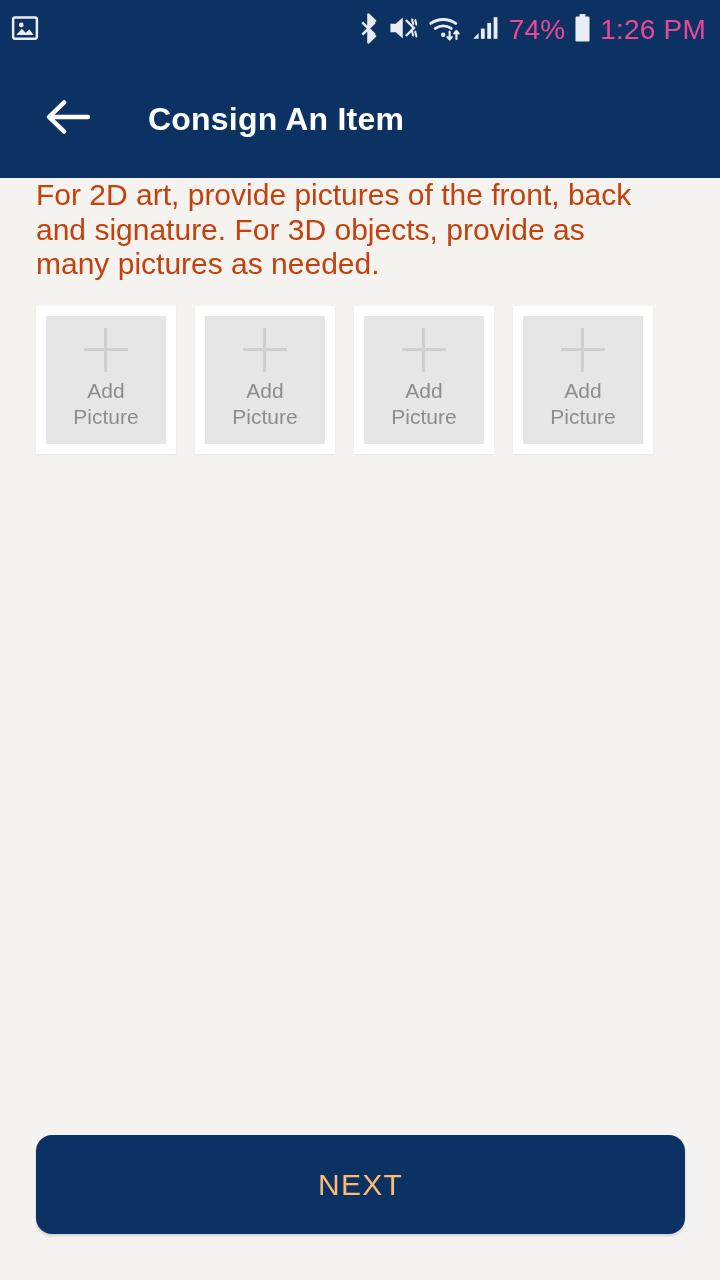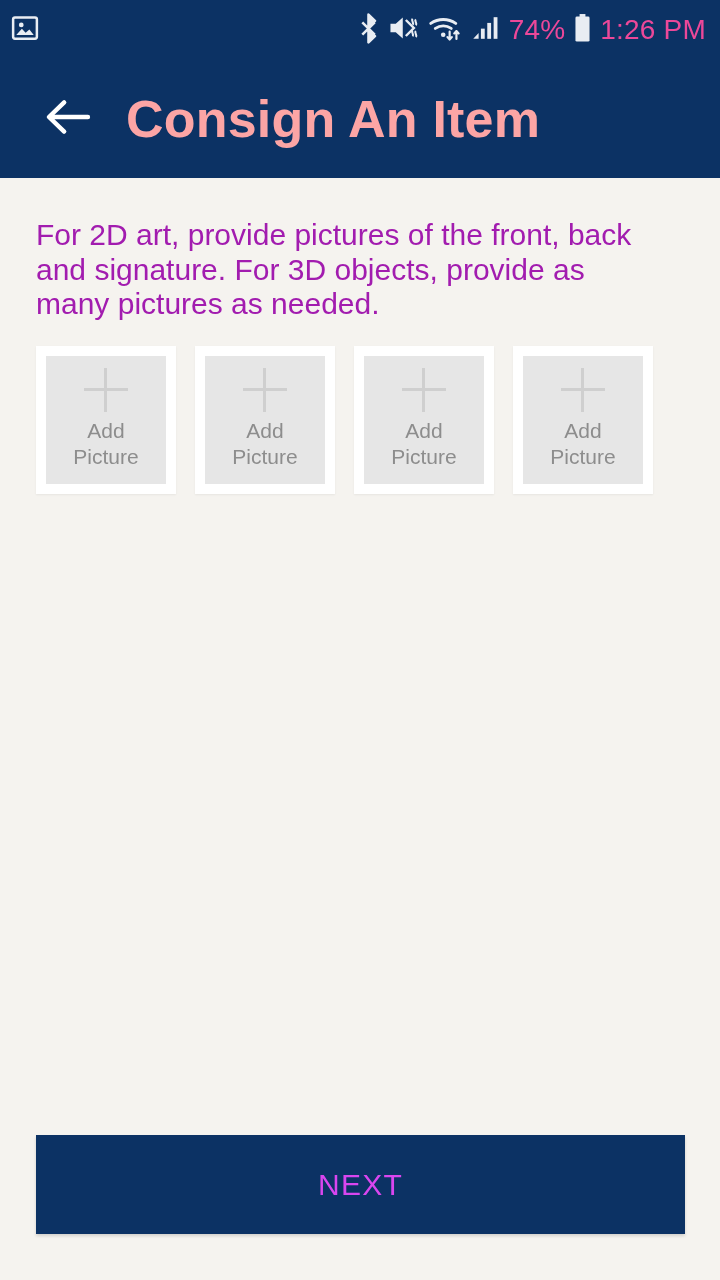--- a/index.html
+++ b/index.html
@@ -38,40 +38,39 @@
     background:#0c3264;
     display:flex; align-items:center;
     padding-left:40px;
   }
   .back-btn {
     width:56px; height:56px;
     display:flex; align-items:center; justify-content:center;
     cursor:pointer; flex:0 0 auto;
   }
   .app-title {
-    margin-left:30px;
-    color:#fca5a5;
-    font-size:52px;
+    margin-left:52px;
+    color:#ffffff;
+    font-size:32px;
     font-weight:bold;
     letter-spacing:.2px;
     line-height:1;
   }
 
   
   .content {
     flex:1 1 auto;
     position:relative;
     padding:0 36px;
     background:#f5f3ef;
   }
   .instructions {
-    margin-top:40px;
     font-size:30px;
     line-height:1.15;
-    color:#a21caf;
+    color:#c2410c;
     max-width:620px;
     letter-spacing:0px;
   }
 
   .picture-row {
     margin-top:24px;
     display:flex;
     gap:19px;
   }
   .pic-card {
@@ -110,22 +109,22 @@
 
   
   .next-wrap {
     position:absolute;
     left:36px; right:35px;
     bottom:46px;
   }
   .next-btn {
     width:100%; height:99px;
     background:#0c3264;
-    color:#d946ef;
-    border:none; border-radius:0;
+    color:#fdba74;
+    border:none; border-radius:16px;
     font-family:"Liberation Sans", sans-serif;
     font-size:30px;
     letter-spacing:1.2px;
     cursor:pointer;
     box-shadow:0 2px 3px rgba(0,0,0,0.14);
     display:flex; align-items:center; justify-content:center;
   }
 </style>
 </head>
 <body>

